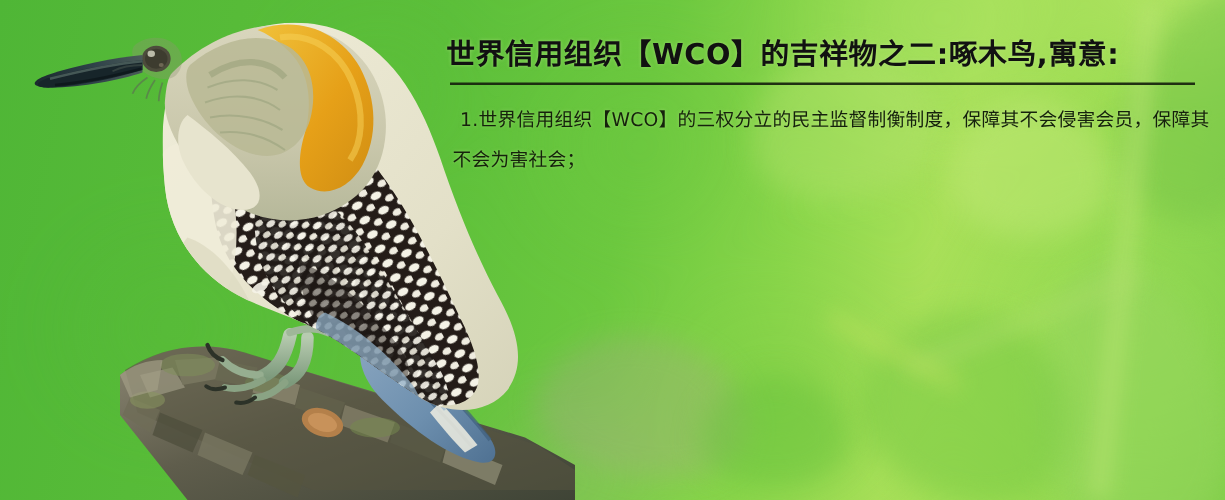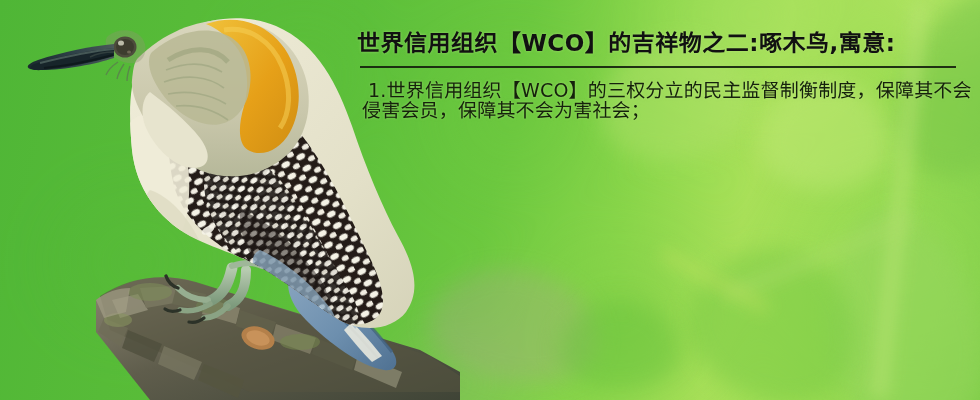--- a/index.html
+++ b/index.html
@@ -78,22 +78,22 @@
     background:#16220d;
     opacity:.92;
   }
   .body-list{
     margin:12px 0 0 0;
     padding:0;
     list-style:none;
   }
   .body-item{
     color:#15210c;
-    font-size:19px;
-    line-height:20px;
+    font-size:15px;
+    line-height:32px;
     letter-spacing:.2px;
     text-shadow:0 0 3px rgba(190,232,140,.5);
     padding-left:22px;
     text-indent:6px;
     margin-bottom:1px;
   }
 </style>
 </head>
 <body>
 

